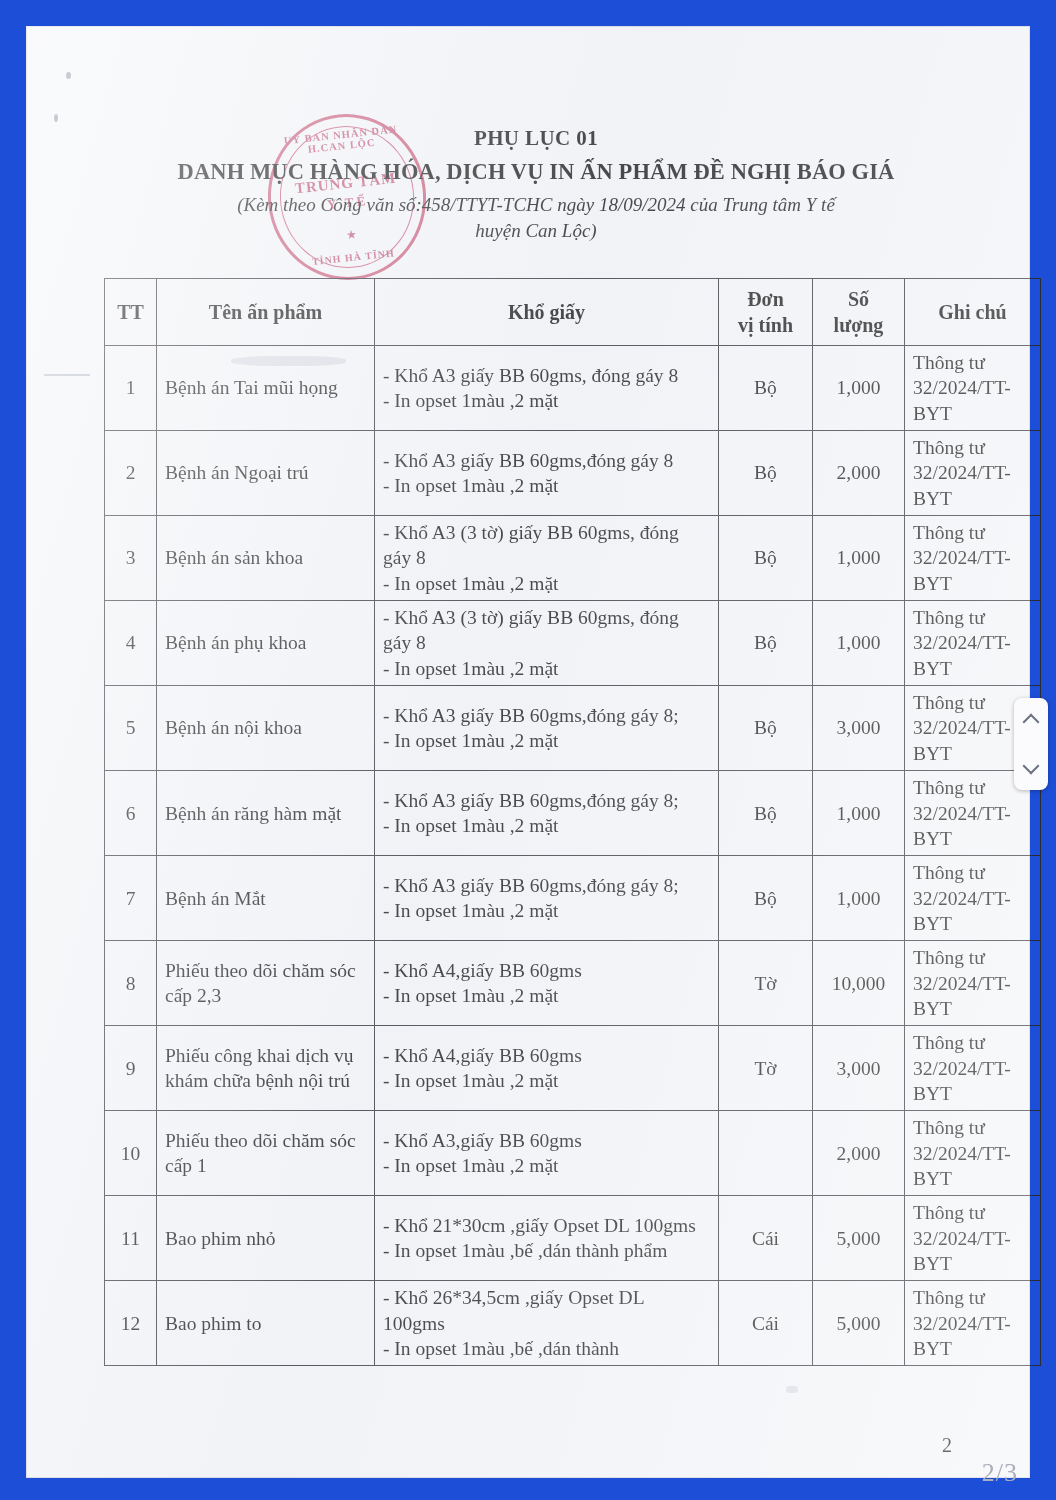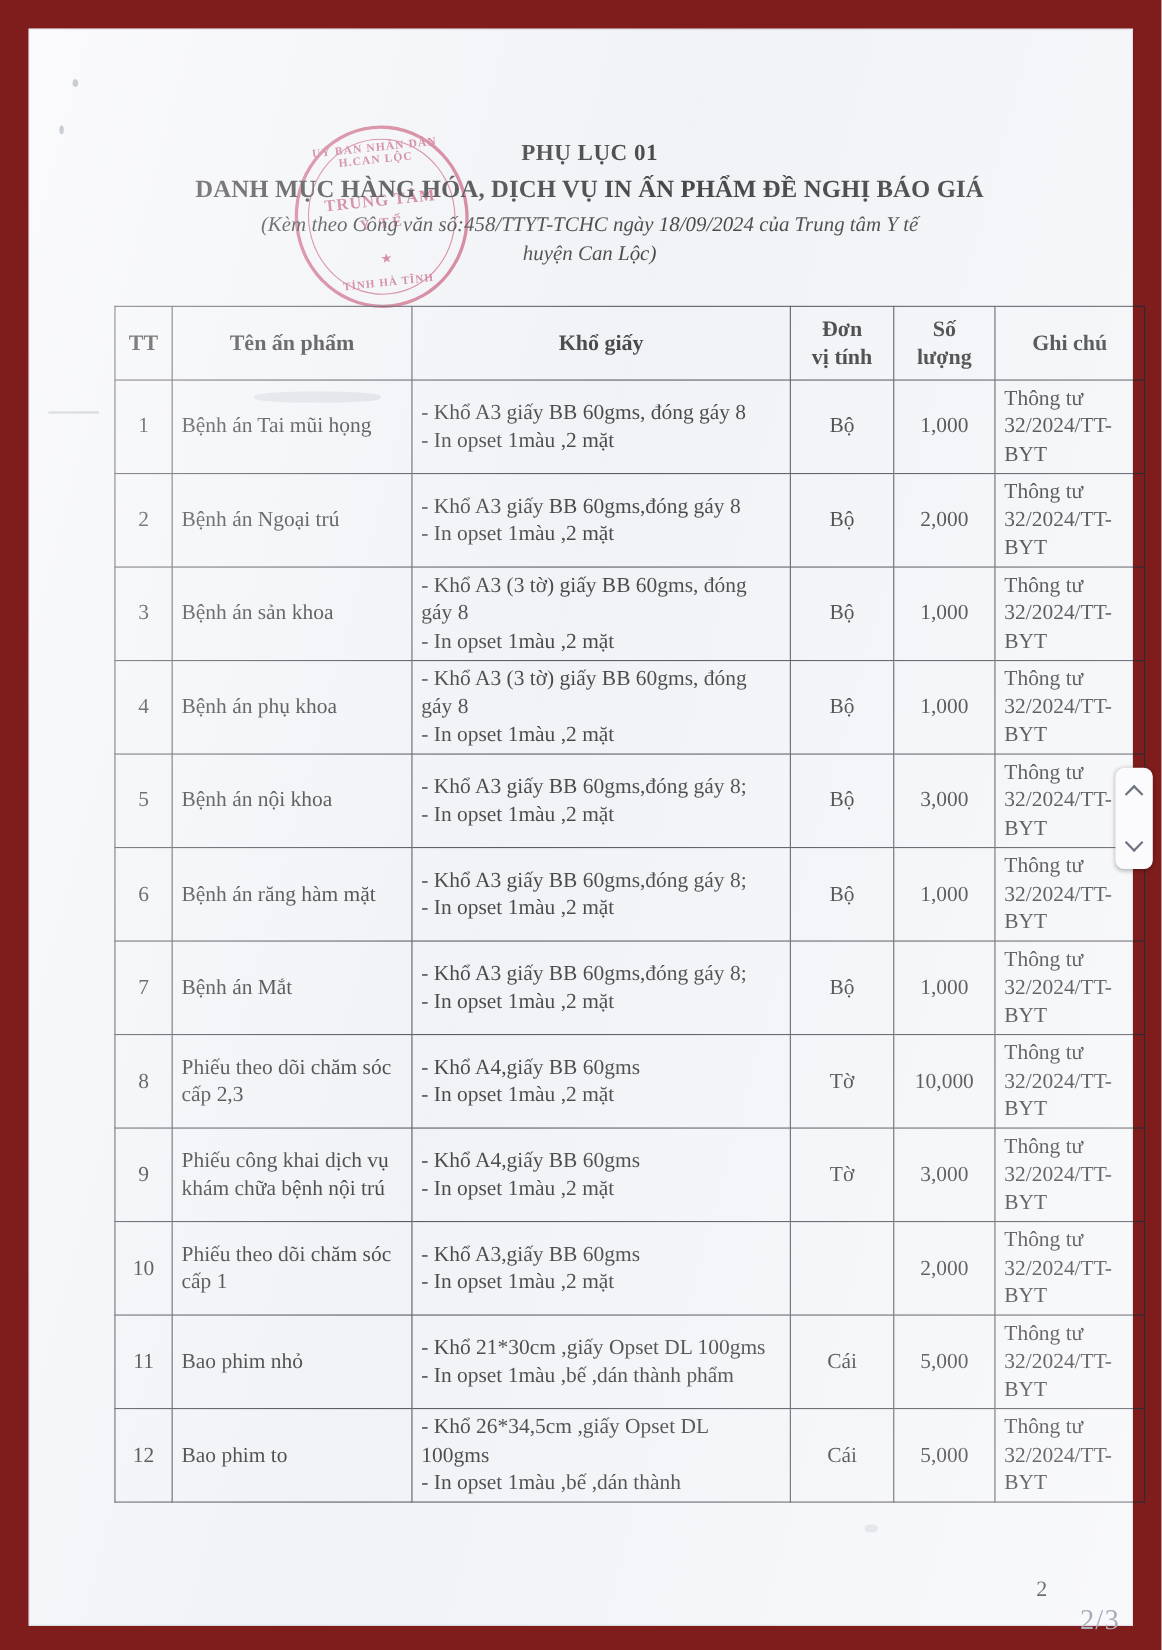--- a/index.html
+++ b/index.html
@@ -5,21 +5,21 @@
   html, body {
     margin: 0;
     padding: 0;
     background: #d8dce4;
   }
   .page {
     position: relative;
     width: 1056px;
     height: 1500px;
     margin: 0 auto;
-    background: #7f1d1d;
+    background: #1d4ed8;
     overflow: hidden;
     font-family: "Liberation Serif", serif;
     color: #111;
   }
   
   .sheet {
     position: absolute;
     left: 26px;
     top: 26px;
     width: 1004px;

